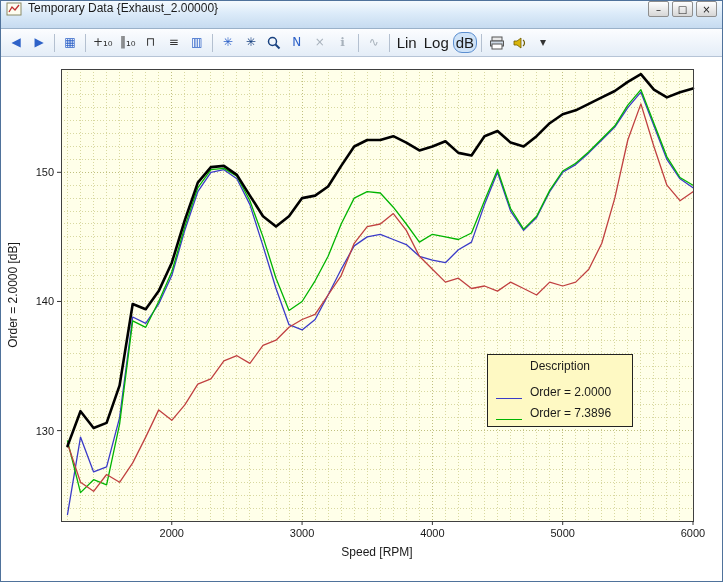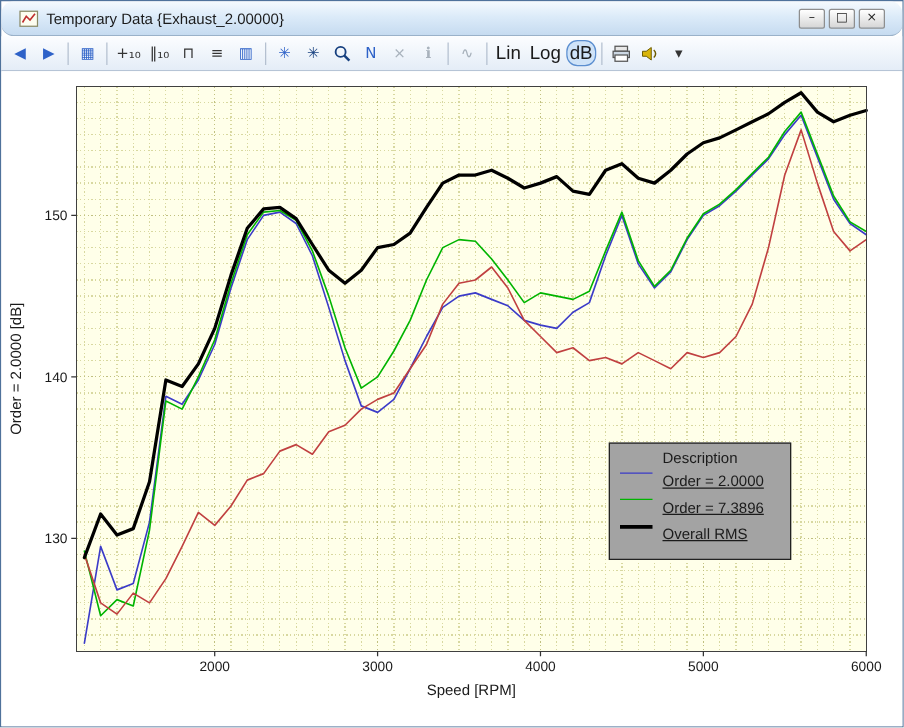--- a/index.html
+++ b/index.html
@@ -1,41 +1,41 @@
 <!DOCTYPE html>
 <html><head>
 <meta charset="utf-8">
 <style>
   html,body{margin:0;padding:0;background:#f0f0f0;font-family:"Liberation Sans",sans-serif;}
   .window{width:723px;height:582px;box-sizing:border-box;border:1px solid #4f729b;background:#fff;position:relative;overflow:hidden;}
   
-  .title-bar{height:27px;display:flex;align-items:center;padding:0 14px;
-    background:linear-gradient(#f5fafe,#dcebf9 45%,#c6dbf0);border-bottom:1px solid #9ab1c9;border-radius:10px;}
+  .title-bar{height:27px;display:flex;align-items:flex-start;padding:0 5px;
+    background:linear-gradient(#f5fafe,#dcebf9 45%,#c6dbf0);border-bottom:1px solid #9ab1c9;}
   .title-icon{width:16px;height:16px;flex:0 0 auto;}
   .title-text{font-size:12px;color:#1b1b1b;margin-left:6px;flex:1;white-space:nowrap;overflow:hidden;}
   .win-controls{display:flex;align-items:center;}
   .win-btn{width:21px;height:16px;margin-left:3px;font-size:10px;line-height:13px;text-align:center;
     border:1px solid #8e8e8e;background:linear-gradient(#ffffff,#d6d6d6);border-radius:2px;color:#222;padding:0;
     font-family:"DejaVu Sans",sans-serif;cursor:default;}
   
   .toolbar{height:27px;display:flex;align-items:center;padding:0 4px;gap:1px;
     background:linear-gradient(#fcfdff,#e4edf7);border-bottom:1px solid #b6c4d6;}
   .tb-btn{min-width:22px;height:21px;border:1px solid transparent;background:transparent;padding:0 2px;
     font-size:12px;line-height:19px;text-align:center;color:#2e62c8;cursor:default;
     font-family:"DejaVu Sans","Liberation Sans",sans-serif;display:inline-flex;align-items:center;justify-content:center;}
   .tb-btn.txt{color:#1b1b1b;font-size:15px;font-family:"Liberation Sans",sans-serif;}
   .tb-btn.active{background:#cfe3f8;border:1px solid #5c8fd0;border-radius:9px;}
   .tb-btn.disabled{color:#a8b2bc;}
   .tb-sep{width:1px;height:18px;background:#b4c0d0;margin:0 3px;flex:0 0 auto;}
   
   .chart-area{position:relative;height:526px;background:#ffffff;}
   #legend{position:absolute;left:486px;top:297px;width:146px;box-sizing:border-box;
-    background:#a3a3a3;border:1px solid #222;padding:4px 8px 6px;font-size:12px;color:#1b1b1b;}
+    background:#fef9c3;border:1px solid #222;padding:4px 8px 6px;font-size:12px;color:#1b1b1b;}
   .legend-title{text-align:center;margin-bottom:5px;}
-  .legend-row{display:flex;align-items:flex-start;height:21px;text-decoration:underline;}
+  .legend-row{display:flex;align-items:flex-end;height:21px;}
   .legend-swatch{display:inline-block;width:26px;height:0;margin-right:8px;flex:0 0 auto;}
   .legend-label{white-space:nowrap;}
   svg text{font-family:"Liberation Sans","DejaVu Sans",sans-serif;}
 </style>
 </head>
 <body>
 
 <div class="window">
 
   <div class="title-bar">
@@ -223,21 +223,17 @@
       <div class="legend-title">Description</div>
       <div id="legend-rows">
           <div class="legend-row">
             <span class="legend-swatch" style="border-top: 1px solid rgb(59, 59, 200);"></span>
             <span class="legend-label">Order = 2.0000</span>
           </div>
           <div class="legend-row">
             <span class="legend-swatch" style="border-top: 1px solid rgb(0, 180, 0);"></span>
             <span class="legend-label">Order = 7.3896</span>
           </div>
-          <div class="legend-row">
-            <span class="legend-swatch" style="border-top: 3px solid rgb(0, 0, 0);"></span>
-            <span class="legend-label">Overall RMS</span>
-          </div>
         </div>
     </div>
   </div>
 
 </div>
 
 </body></html>

